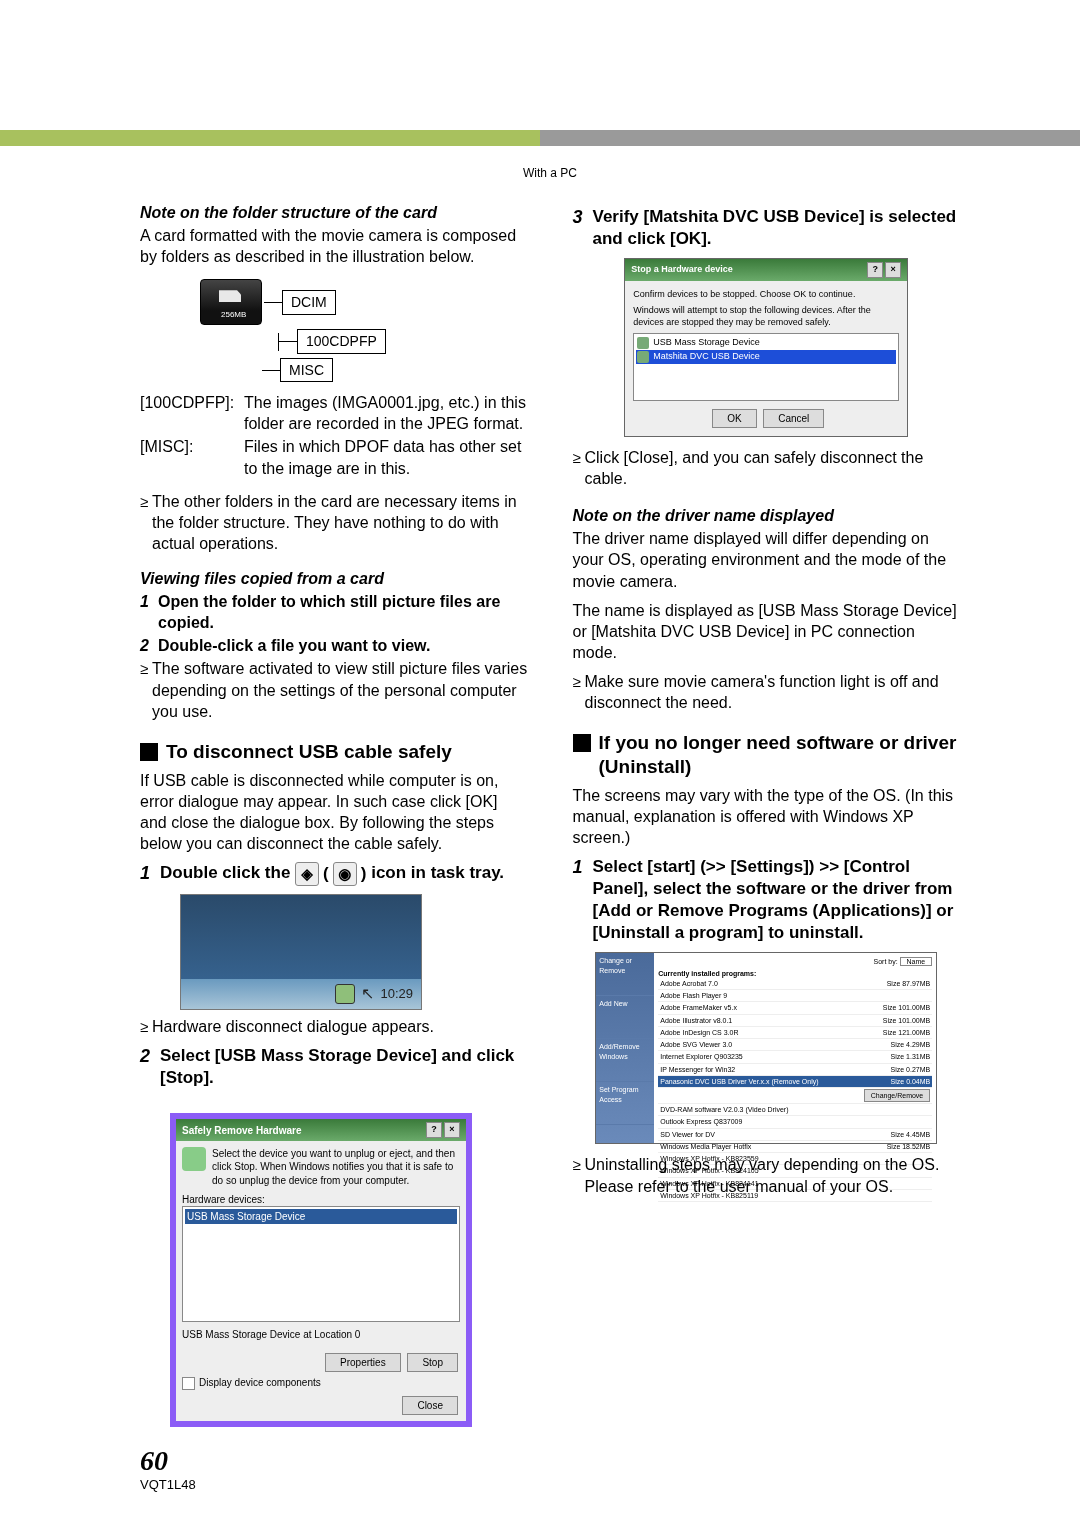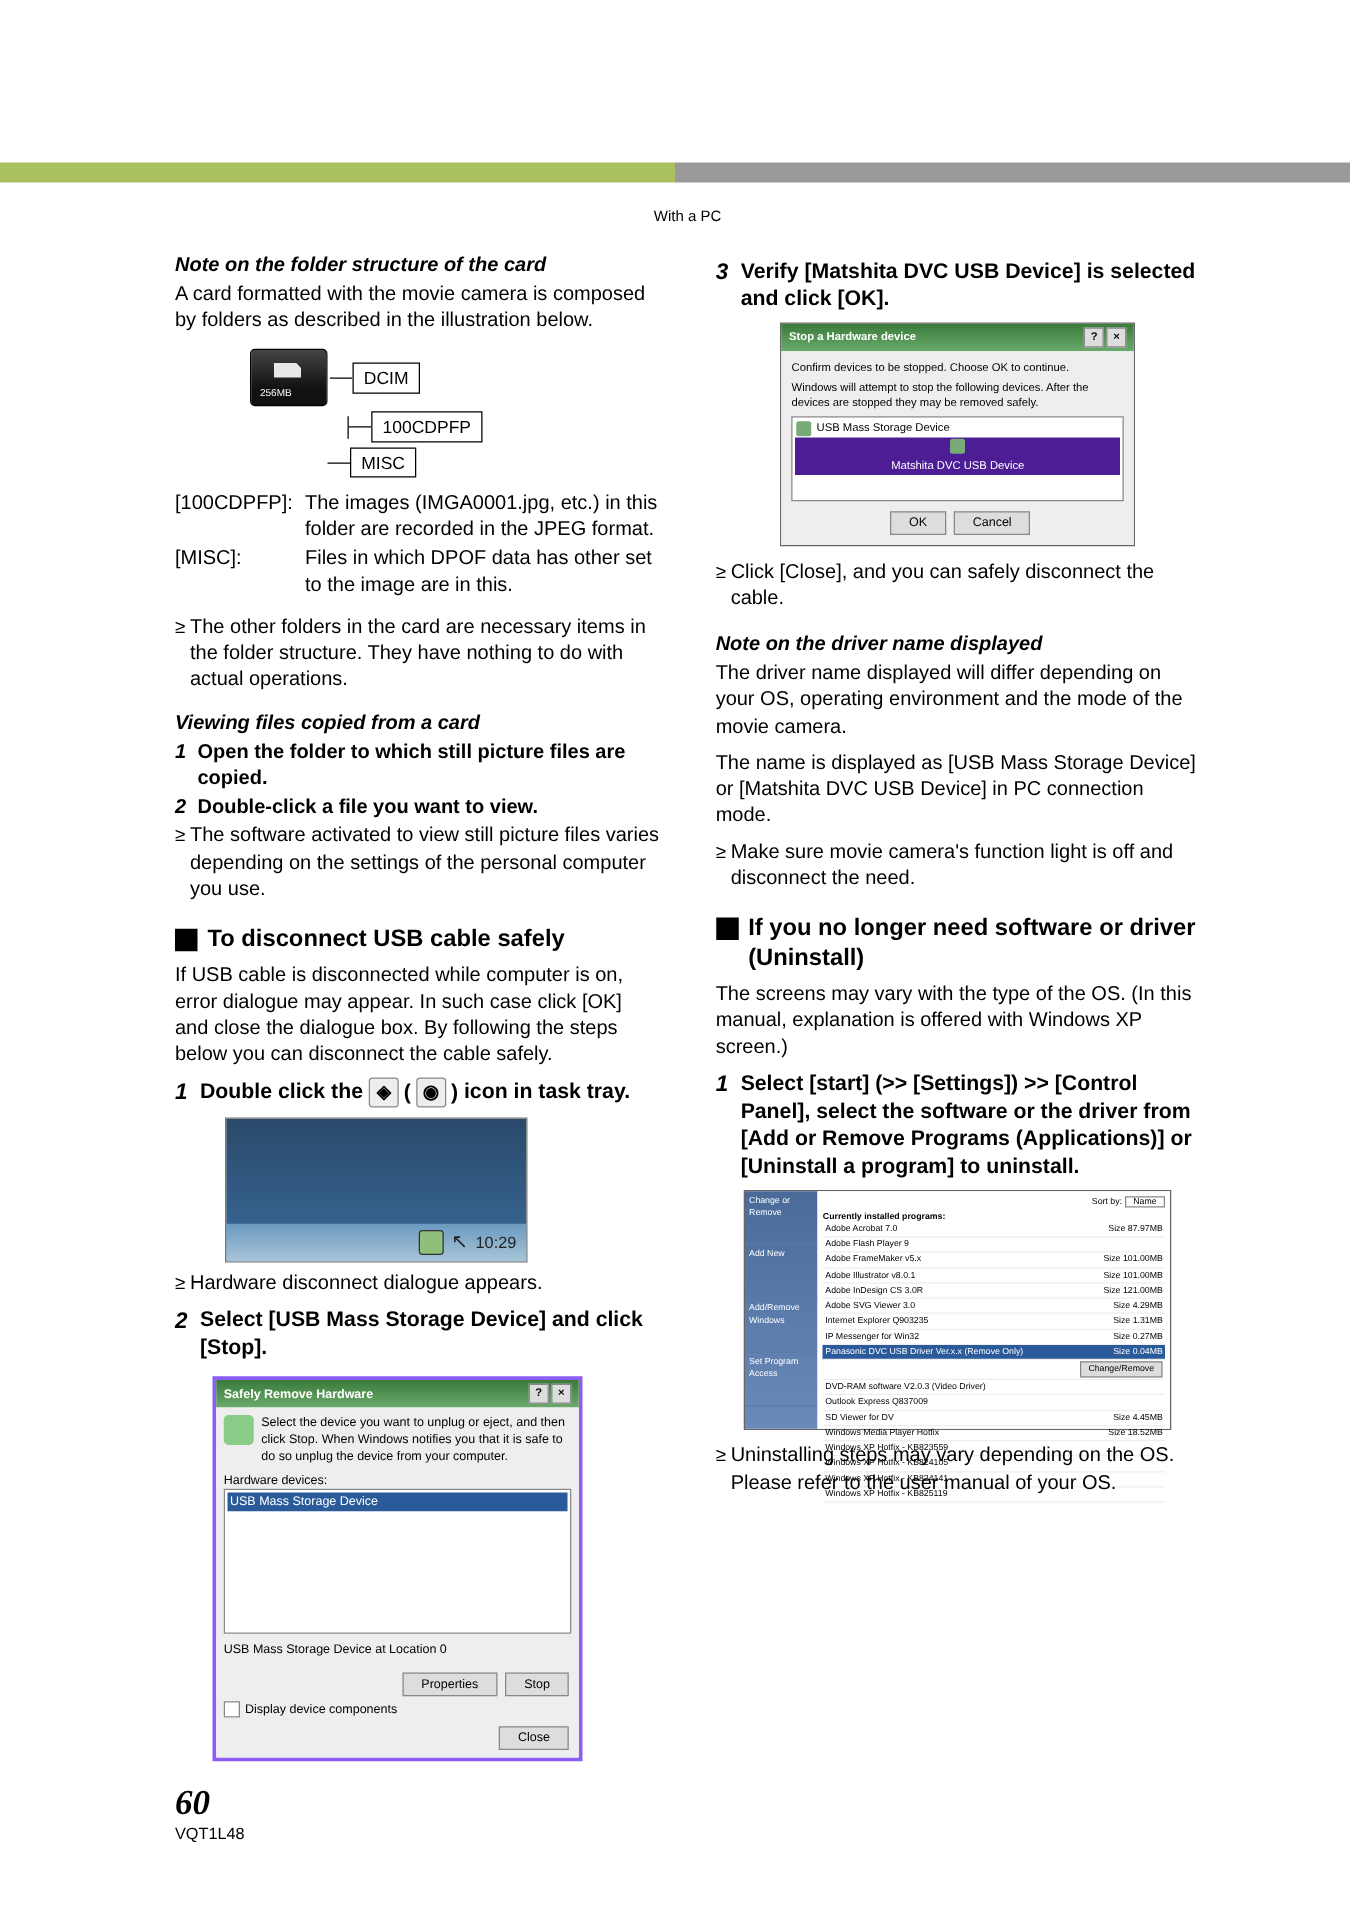--- a/index.html
+++ b/index.html
@@ -60,21 +60,21 @@
   }
   .sd-card::before {
     content:"";
     position:absolute;
     left:18px; top:10px;
     width:22px; height:12px;
     background:#e8e8e8;
     clip-path: polygon(0 0, 82% 0, 100% 35%, 100% 100%, 0 100%);
   }
   .sd-cap {
-    position:absolute; left:7px; bottom:4px;
+    position:absolute; left:20px; bottom:4px;
     font-size:8px; color:#fff;
   }
   .box {
     border:1px solid #000;
     font-size:14px;
     padding:2px 8px;
     display:inline-block;
     background:#fff;
   }
   .connector-h { width:18px; height:1px; background:#000; }
@@ -131,22 +131,22 @@
     background:linear-gradient(#6a9abf,#a8c5d8);
     display:flex; align-items:center; justify-content:flex-end;
     padding-right:8px; gap:6px;
     font-size:13px; color:#222;
   }
   .taskbar-strip .tic {
     width:18px; height:18px; border:1px solid #333; border-radius:3px;
     background:#8fbf7a;
   }
   .dialog-shot {
-    width:290px; margin:12px 0 0 30px;
-    border:3px solid #8b5cf6;
+    width:290px; margin:24px 0 0 30px;
+    border:6px solid #8b5cf6;
     font-size:10px;
   }
   .dlg-title {
     background:linear-gradient(#3a7a3a,#6aaa6a);
     color:#fff; padding:3px 6px; font-weight:bold;
     display:flex; justify-content:space-between; align-items:center;
   }
   .dlg-title .xb { display:flex; gap:2px;}
   .dlg-title .xb span{width:14px;height:14px;background:#ddd;border:1px solid #888;color:#000;display:inline-flex;align-items:center;justify-content:center;font-size:9px;}
   .dlg-body { background:#eee; padding:6px; }
@@ -166,21 +166,21 @@
   }
   .dlg-chk { margin-top:4px;}
   .dlg-chk .cb{display:inline-block;width:11px;height:11px;border:1px solid #888;background:#fff;vertical-align:middle;margin-right:4px;}
   .stop-dialog {
     width:282px; margin:6px auto 10px auto;
     border:1px solid #666; font-size:9px;
   }
   .stop-body{padding:8px;background:#eee;}
   .stop-list{background:#fff;border:1px solid #888;height:62px;padding:2px;margin-top:4px;}
   .stop-list .row{display:flex;align-items:center;gap:4px;padding:1px;}
-  .stop-list .row.sel{background:#4c1d95;color:#fff;flex-direction:column;}
+  .stop-list .row.sel{background:#1d4ed8;color:#fff;}
   .stop-list .ric{width:12px;height:12px;background:#7a7;border-radius:2px;}
   .stop-btns{text-align:center;margin-top:8px;}
   .programs-shot{
     width:340px; height:190px;
     border:1px solid #666;
     margin:8px auto;
     font-size:7px;
     display:flex;
   }
   .programs-shot .left{width:58px;background:linear-gradient(#4a6a9a,#6a8aba);}

